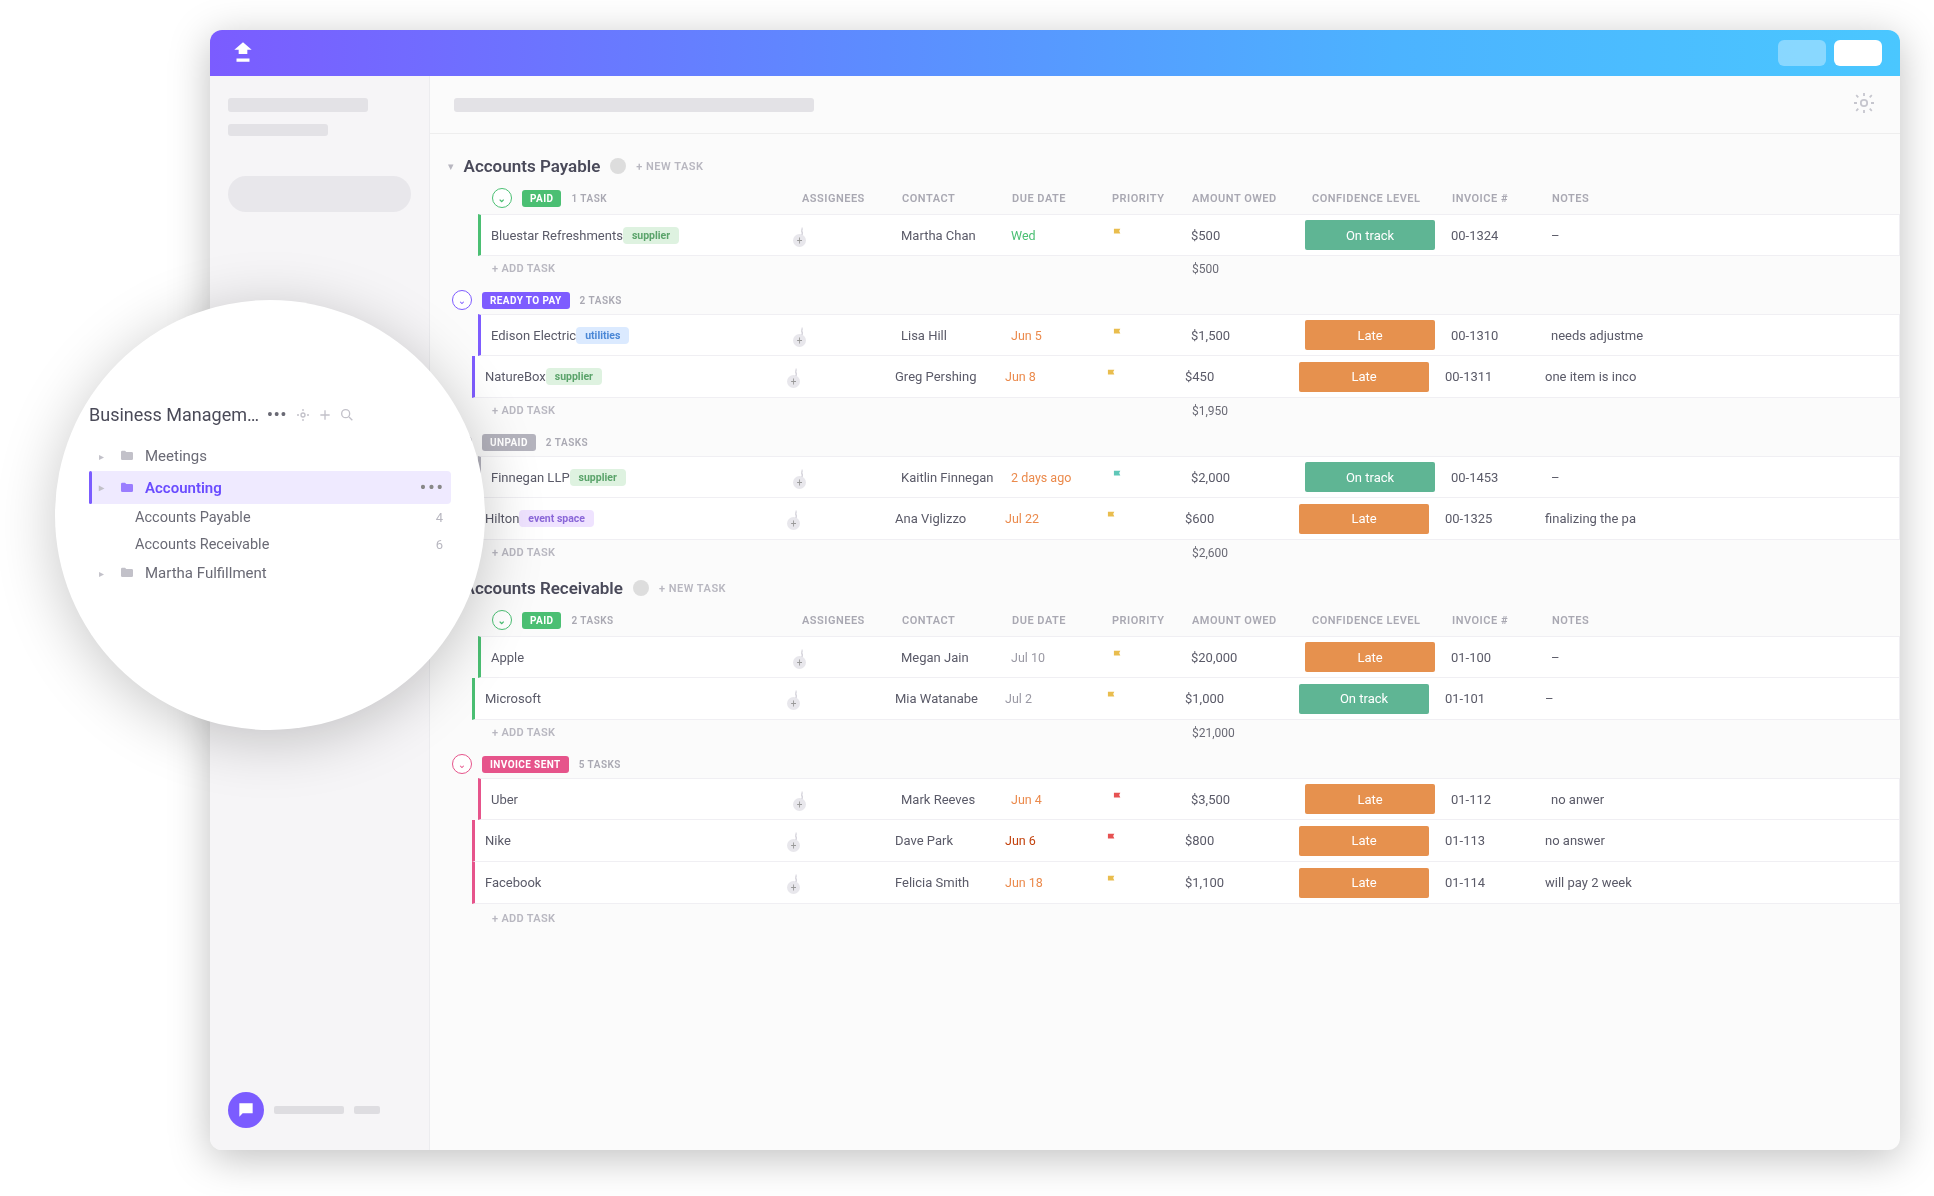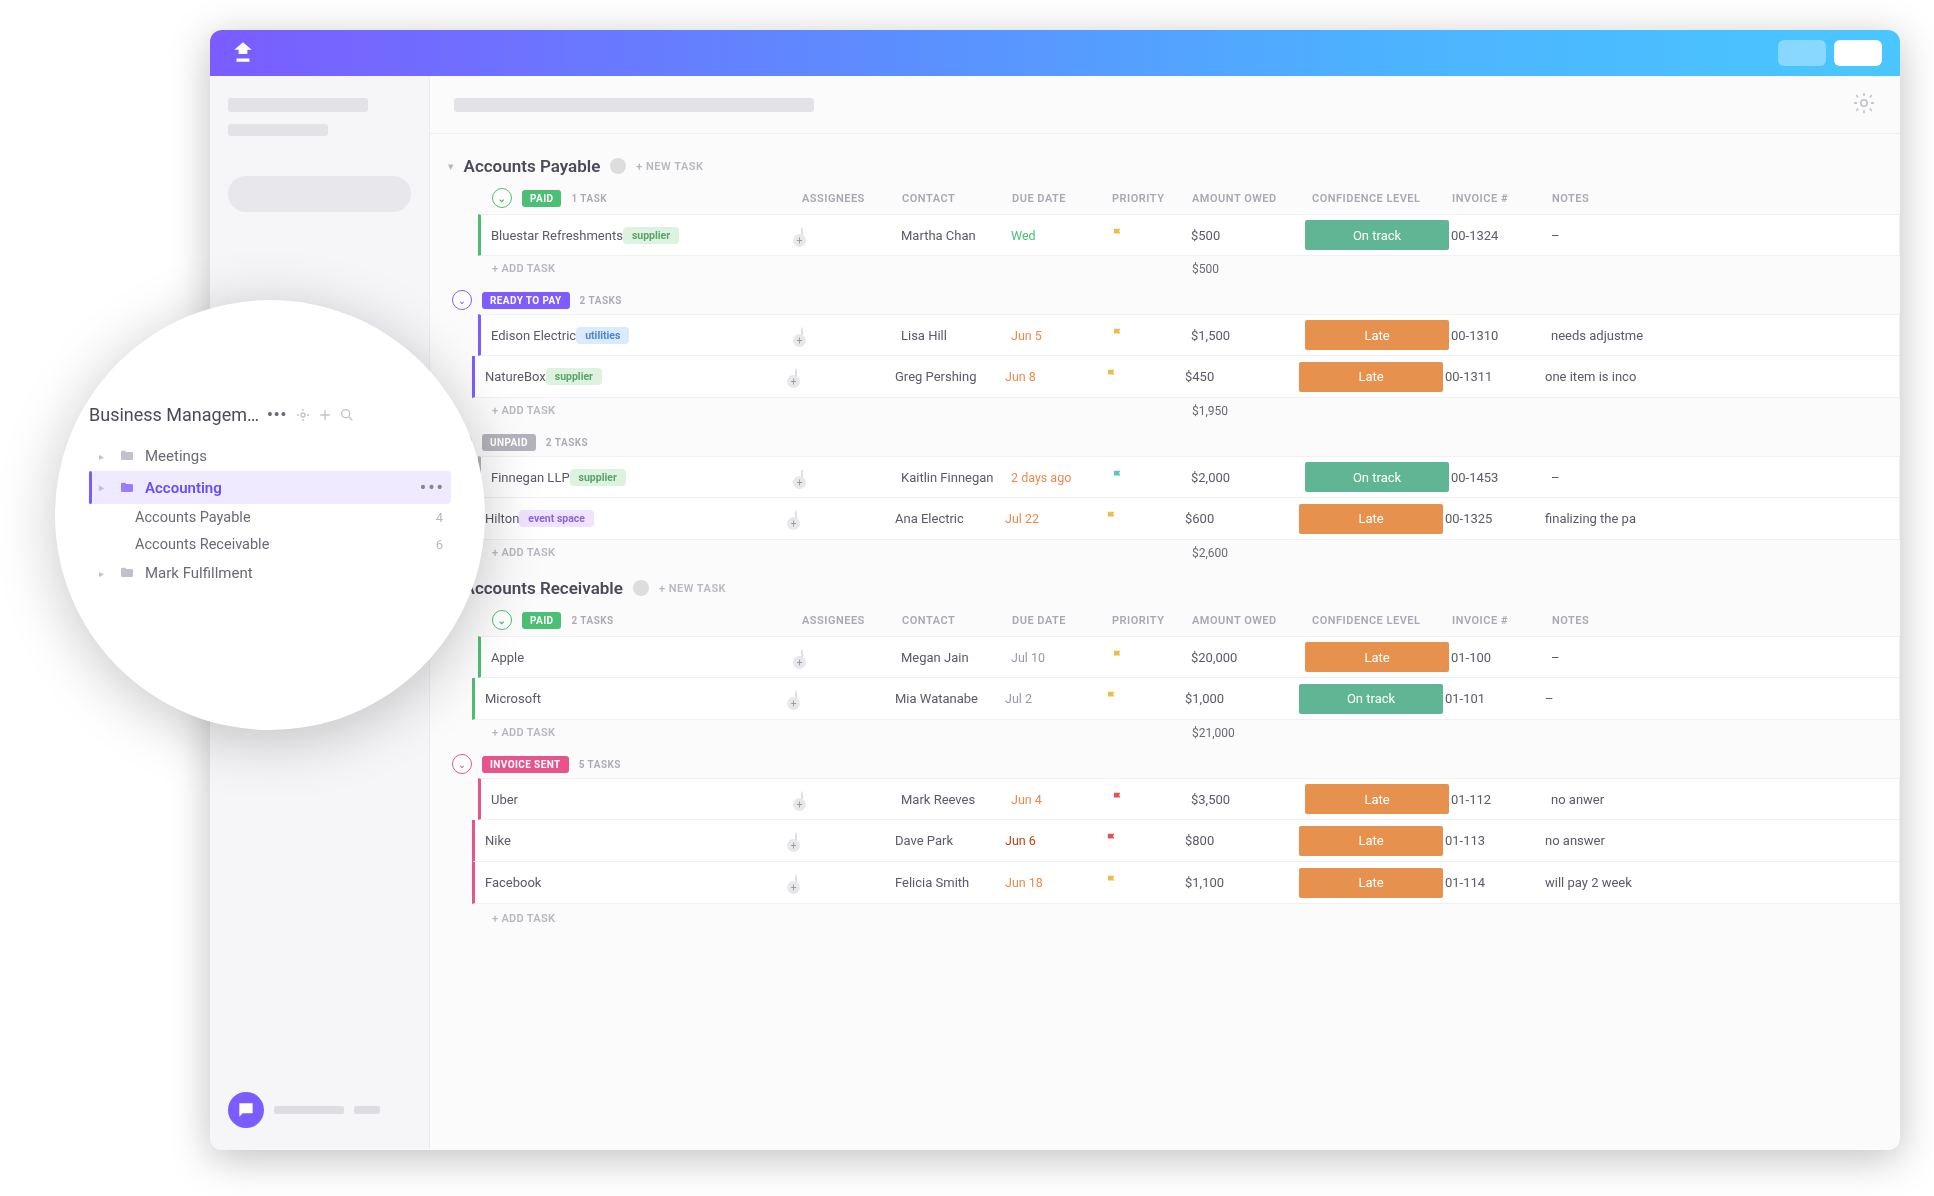--- a/index.html
+++ b/index.html
@@ -50,21 +50,21 @@
   .task-count { font-size:10px; letter-spacing:.5px; color:#a9a8b2; font-weight:600; }
 
   .row { display:grid; grid-template-columns: 310px 100px 110px 100px 80px 120px 140px 100px auto; align-items:center; background:#fff; border:1px solid #f0eff3; border-left:3px solid; height:42px; padding-left:10px; margin-left:30px; font-size:13px; color:#5a5a68; }
   .row + .row { border-top:none;margin-left:24px; }
   .task-name { display:flex; align-items:center; }
   .tag { display:inline-block; font-size:10.5px; font-weight:700; padding:2px 9px; border-radius:4px; }
   .avatar { width:24px; height:24px; border-radius:50%; background:#f0eff3; border:1.5px dashed #d5d4db; position:relative; }
   .avatar::after { content:"+"; position:absolute; right:-4px; bottom:-4px; width:13px; height:13px; border-radius:50%; background:#e8e7ec; color:#999; font-size:10px; display:flex; align-items:center; justify-content:center; }
   .due { font-size:12.5px; }
   .flag svg { width:14px; height:14px; }
-  .conf { height:30px; display:flex; align-items:center; justify-content:center; color:#fff; font-size:13px; border-radius:2px; width:144px; margin-left:-6px; }
+  .conf { height:30px; display:flex; align-items:center; justify-content:center; color:#fff; font-size:13px; border-radius:2px; width:130px; margin-left:-6px; }
   .addtask-row { font-size:11px; letter-spacing:.3px; color:#b8b7c0; padding:8px 0 10px 44px; font-weight:600; }
   .subtotal-row { display:grid; grid-template-columns: 310px 100px 110px 100px 80px 120px 140px 100px auto; padding:6px 0 14px 44px; font-size:12px; color:#6a6a75; }
 
   
   .zoom { position:absolute; top:300px; left:55px; width:430px; height:430px; border-radius:50%; background:#fff; box-shadow: 0 10px 60px rgba(0,0,0,0.22); padding: 104px 34px 0 34px;  }
   .zoom-title-row { display:flex; align-items:center; gap:8px; margin-bottom:16px; }
   .zoom-title { font-size:18px; font-weight:400; color:#4a4a58; white-space:nowrap; overflow:hidden; text-overflow:ellipsis; max-width:198px; }
   .zicons { display:flex; gap:6px; color:#c2c1c9; align-items:center; }
   .zicons svg, .zicons span { width:16px; height:16px; }
   .dots { font-weight:700; letter-spacing:1px; color:#6a6a75; }
@@ -249,21 +249,21 @@
             </div>
         <div>00-1453</div>
         <div>–</div>
           </div>
           <div class="row" style="border-left-color: rgb(180, 179, 189);">
         <div class="task-name">
           <span>Hilton</span>
           <span class="tag" style="background:#efe3ff;color:#8a67d8">event space</span>
         </div>
         <div><span class="avatar"></span></div>
-        <div>Ana Electric</div>
+        <div>Ana Viglizzo</div>
         <div class="due" style="color:#eb8a4c">Jul 22</div>
         <div class="flag"><svg viewBox="0 0 24 24" fill="#e9bd4e">
                 <path d="M5 3v18M5 3h11l-2 4 2 4H5"></path>
               </svg></div>
         <div>$600</div>
         <div>
               <div class="conf" style="background:#e6914e">Late</div>
             </div>
         <div>00-1325</div>
         <div>finalizing the pa</div>
@@ -460,16 +460,16 @@
         <span>Accounts Receivable</span>
         <span class="zcount">6</span>
       </div>
       <div class="zitem">
         <span class="zchev">▸</span>
     <span class="zfolder ">
       <svg viewBox="0 0 24 24" fill="currentColor">
             <path d="M3 6a2 2 0 012-2h4l2 2h8a2 2 0 012 2v8a2 2 0 01-2 2H5a2 2 0 01-2-2z"></path>
           </svg>
     </span>
-    <span>Mark Fulfillment</span>
+    <span>Martha Fulfillment</span>
     </div>
     </div>
 </div>
 
 </body></html>

